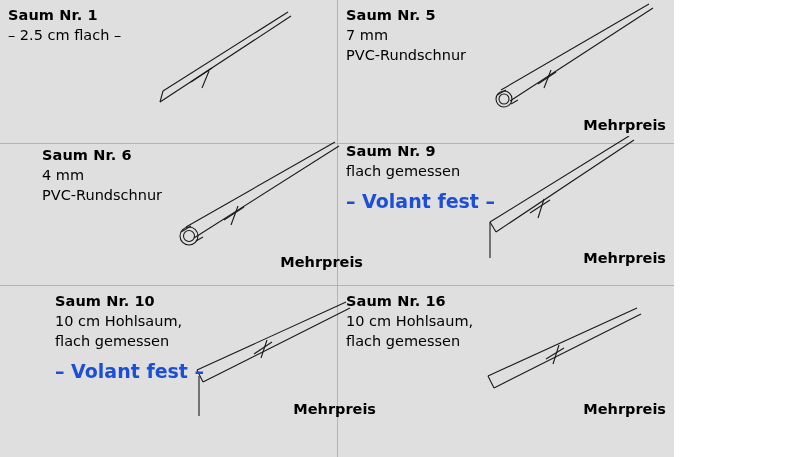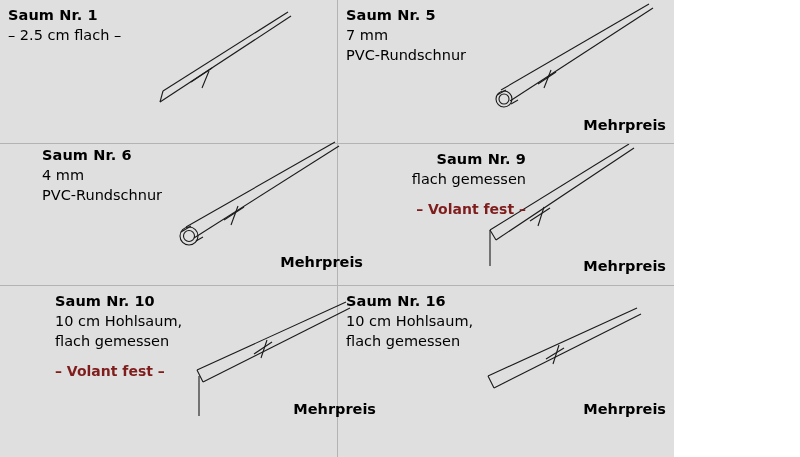--- a/index.html
+++ b/index.html
@@ -40,22 +40,22 @@
     white-space: nowrap;
   }
   .line {
     font-size: 14.5px;
     color: #000;
     line-height: 20px;
     white-space: nowrap;
   }
   .volant {
     font-weight: bold;
-    font-size: 14px;
-    color: #7f1d1d;
+    font-size: 19px;
+    color: #1d4ed8;
     line-height: 20px;
     white-space: nowrap;
     margin-top: 10px;
   }
   .mehrpreis {
     position: absolute;
     font-weight: bold;
     font-size: 14.5px;
     color: #000000;
     white-space: nowrap;
@@ -160,21 +160,21 @@
       </g>
     </svg>
     <div class="txt">
       <div class="title">Saum Nr. 6</div>
       <div class="line">4 mm</div>
       <div class="line">PVC-Rundschnur</div>
     </div>
     <div class="mehrpreis" style="right:8px; bottom:11px;">Mehrpreis</div>
   </div>
 
-  <div class="cell" id="cell-3" style="left:338px; top:144px; width:336px; height:141px;text-align:right;">
+  <div class="cell" id="cell-3" style="left:338px; top:136px; width:336px; height:141px;">
     <svg class="art" width="336" height="141" viewBox="0 0 336 141">
       <g fill="none" stroke="#1a1a1a" stroke-width="1.1">
         <line x1="158" y1="96" x2="296" y2="4"></line>
         <line x1="152" y1="86" x2="291" y2="0"></line>
         <line x1="152" y1="86" x2="158" y2="96"></line>
         <line x1="152" y1="86" x2="152" y2="122"></line>
         <line x1="192" y1="77" x2="212" y2="64"></line>
         <line x1="200" y1="82" x2="206" y2="63"></line>
       </g>
     </svg>

